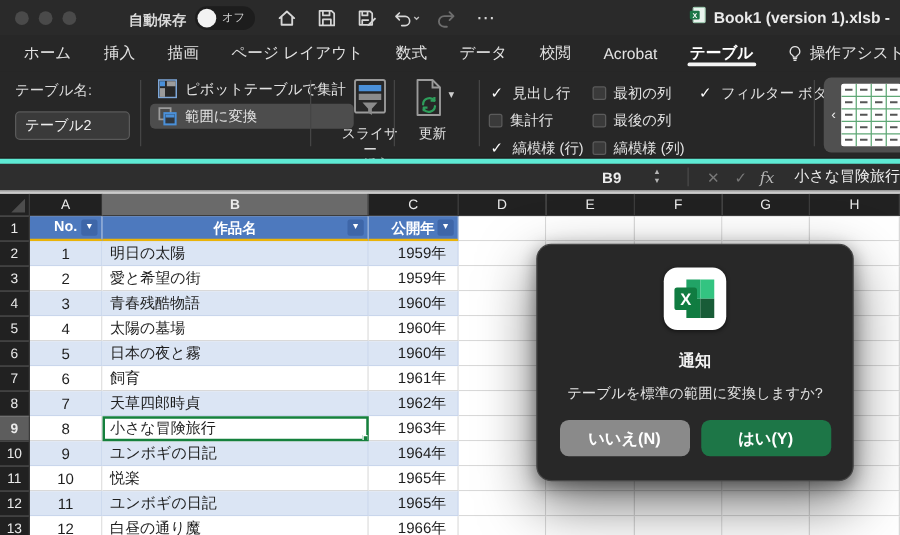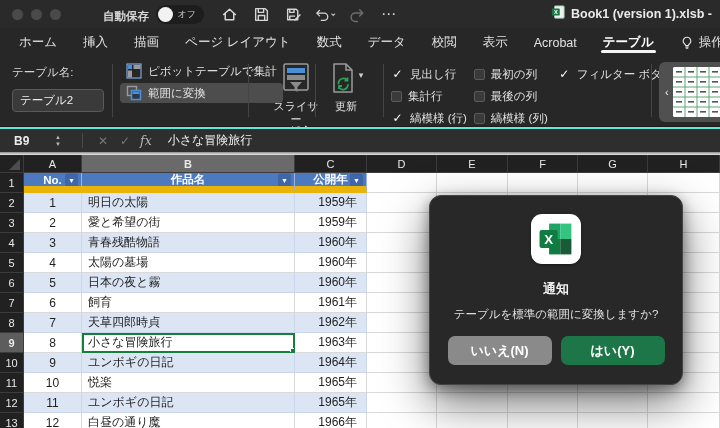--- a/index.html
+++ b/index.html
@@ -68,21 +68,21 @@
   .cbx .box { width:11px; height:11px; background:#3a3a3a; border:1px solid #5b5b5b;
     border-radius:2px; }
   .cbx:nth-child(4),.cbx:nth-child(5),.cbx:nth-child(6){ margin-left:-3px; }
   .gallery { position:absolute; left:659px; top:5px; width:70px; height:60px;
     background:#505050; border-radius:6px 0 0 6px; display:flex;
     align-items:center; }
   .gal-chev { color:#eee; font-size:11px; padding:0 4px 0 6px; }
   .swatch { width:48px; height:50px; background:#fff; border-radius:2px; overflow:hidden; }
   
   .fbar { position:absolute; top:127px; left:0; right:0; height:25px;
-    background:#2e2e2e; display:flex; align-items:center; border-top:2px solid #5eead4; }
+    background:#2e2e2e; display:flex; align-items:center; border-top:4px solid #5eead4;justify-content:flex-end; }
   .cellref { width:55px; padding-left:14px; font-size:12px; font-weight:bold; color:#ececec; }
   .spinner { display:flex; flex-direction:column; gap:1px; color:#b5b5b5;
     font-size:6px; line-height:6px; margin-right:12px; }
   .fdiv { width:1px; height:15px; background:#4a4a4a; margin:0 9px; }
   .fbtn { color:#787878; font-size:12px; padding:0 6px; }
   .fx { font-family:"DejaVu Serif","Liberation Serif",serif; font-style:italic;
     color:#b5b5b5; font-size:12.5px; padding:0 8px 0 4px; }
   .fvalue { color:#f0f0f0; font-size:12px; padding-left:8px; }
   .sheet-sep { position:absolute; top:152px; left:0; right:0; height:3px;
     background:linear-gradient(#8f8f8f,#e8e8e8); }
@@ -105,21 +105,21 @@
   .row-hdr.sel { background:#5d5d5d; font-weight:bold; }
   .cell { border-right:1px solid #d9d9d9; border-bottom:1px solid #d9d9d9;
     background:#fff; font-size:12px; color:#1e1e1e; display:flex;
     align-items:center; overflow:hidden; position:relative; }
   .cell.band { background:#dbe5f4; border-right-color:#c9d6ec; border-bottom-color:#c9d6ec; }
   .cell.num { justify-content:center; }
   .cell.txt { padding-left:6px; }
   .cell.yr  { justify-content:flex-end; padding-right:9px; }
   .cell.thdr { background:#4d79be; color:#fff; font-weight:bold; font-size:11.5px;
     justify-content:center; border-right:1px solid rgba(255,255,255,.45);
-    border-bottom:7px solid #eab308; }
+    border-bottom:2px solid #eab308; }
   .filter-btn { position:absolute; right:3px; top:50%; transform:translateY(-50%);
     width:13px; height:13px; background:#3e66a8; border-radius:2px;
     display:flex; align-items:center; justify-content:center;
     color:#fff; font-size:7px; line-height:1; }
   .cell.selcell { outline:2px solid #15803d; outline-offset:-2px; z-index:3; }
   .sel-handle { position:absolute; right:-1px; bottom:-1px; width:5px; height:5px;
     background:#15803d; border:1px solid #fff; z-index:4; }
   
   .dialog { position:absolute; left:429px; top:195px; width:254px; height:190px;
     background:#282828; border:1px solid #454545; border-radius:12px; z-index:50;
@@ -211,23 +211,20 @@
       <span>ページ レイアウト</span>
     </div>
     <div class="tab">
       <span>数式</span>
     </div>
     <div class="tab">
       <span>データ</span>
     </div>
     <div class="tab">
       <span>校閲</span>
-    </div>
-    <div class="tab">
-      <span>表示</span>
     </div>
     <div class="tab">
       <span>Acrobat</span>
     </div>
     <div class="tab active">
       <span>テーブル</span>
     </div>
     <div class="tab">
       <span class="bulb">
         <svg width="14" height="14" viewBox="0 0 16 16">

